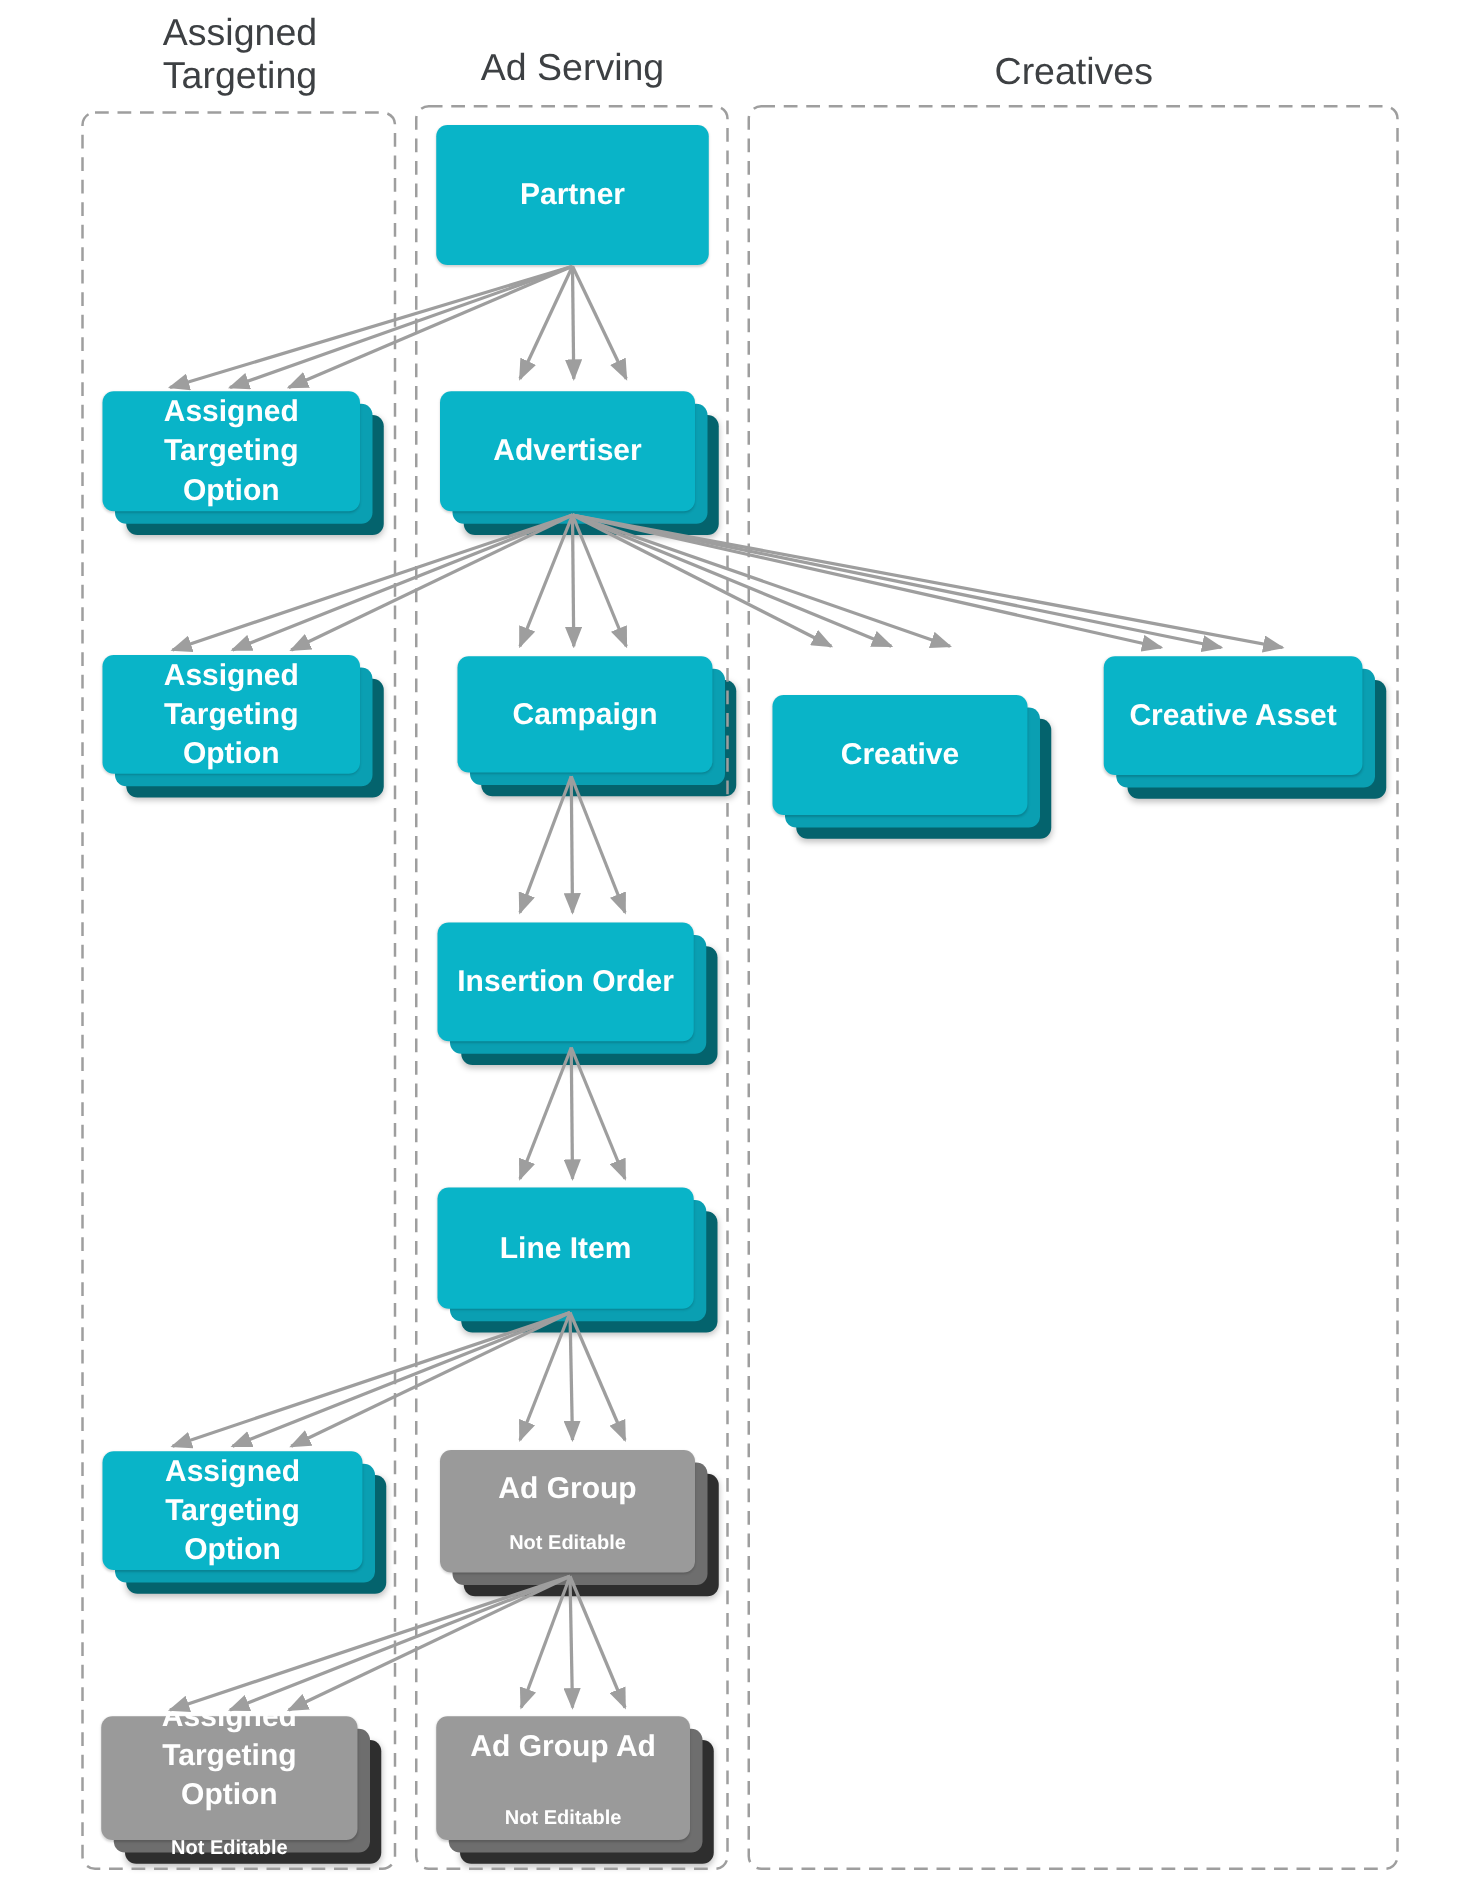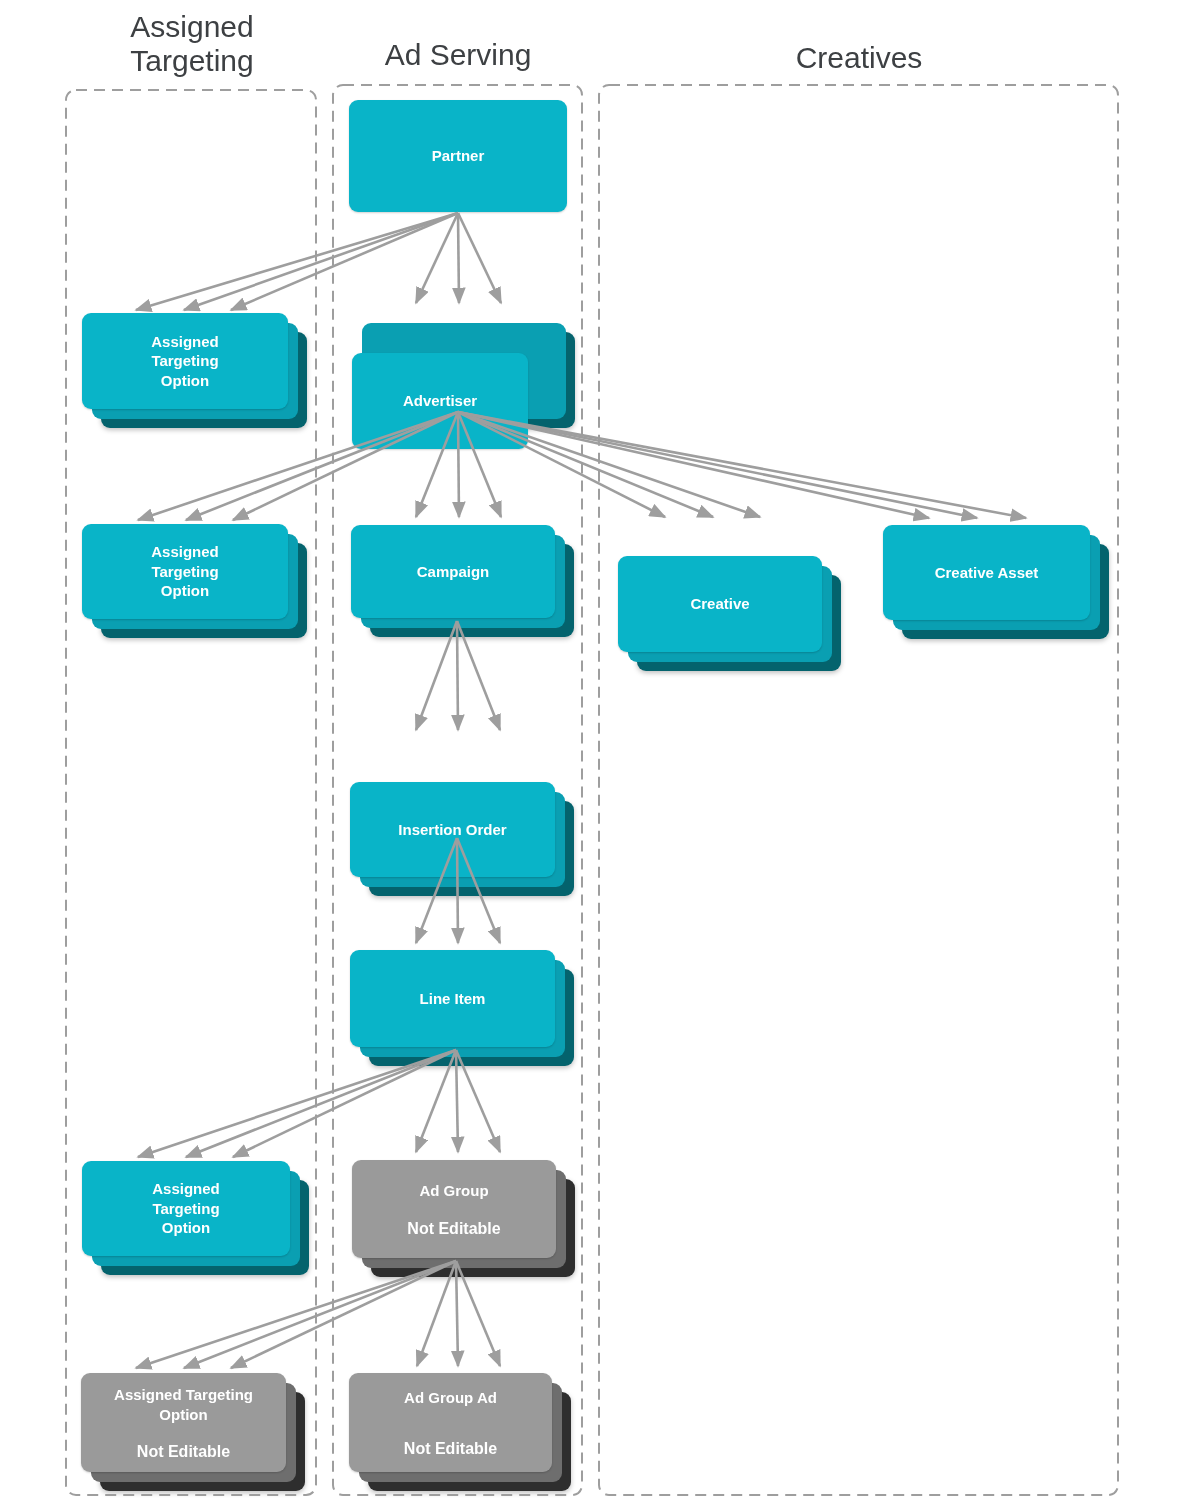--- a/index.html
+++ b/index.html
@@ -17,21 +17,21 @@
   .layer.back{box-shadow:0 2px 5px rgba(0,0,0,.25);}
   .node.cyan .front{background:var(--cyan-front,#09b4c8);}
   .node.cyan .mid{background:var(--cyan-mid,#0a9fb2);}
   .node.cyan .back{background:var(--cyan-back,#04636d);}
   .node.gray .front{background:var(--gray-front,#9a9a9a);}
   .node.gray .mid{background:var(--gray-mid,#6e6e6e);}
   .node.gray .back{background:var(--gray-back,#2e2e2e);}
   .front{display:flex;flex-direction:column;align-items:center;justify-content:center;
          gap:20px;padding:8px 10px;box-sizing:border-box;
          box-shadow:0 1px 2px rgba(0,0,0,.18);}
-  .front .lbl{color:var(--node-text,#fff);font-weight:bold;font-size:15px;
+  .front .lbl{color:var(--node-text,#fff);font-weight:bold;font-size:24px;
               line-height:1.3;text-align:center;white-space:pre-line;}
   .front .sub{color:var(--node-text,#fff);font-weight:bold;font-size:16px;
               line-height:1;text-align:center;}
 
   .overlay{position:absolute;left:0;top:0;width:1184px;height:1508px;pointer-events:none;}
   .overlay line{stroke:var(--arrow,#9e9e9e);stroke-width:2.6;fill:none;}
   .overlay rect.col{fill:none;stroke:var(--dash,#9e9e9e);stroke-width:2;
                     stroke-dasharray:11 7;}
   #ah path{fill:var(--arrow,#9e9e9e);}
 </style>
@@ -55,55 +55,55 @@
         <div class="layer mid" style="left: 10px; top: 10px; width: 206px; height: 96px;"></div>
         <div class="layer front" style="left: 0px; top: 0px; width: 206px; height: 96px;">
           <div class="lbl">Assigned
 Targeting
 Option</div>
         </div>
       </div>
       <div class="node cyan" style="left: 352px; top: 313px; width: 204px; height: 96px; position: absolute;">
         <div class="layer back" style="left: 19px; top: 19px; width: 204px; height: 96px;"></div>
         <div class="layer mid" style="left: 10px; top: 10px; width: 204px; height: 96px;"></div>
-        <div class="layer front" style="left: 0px; top: 0px; width: 176px; height: 96px; margin-top: 40px;">
+        <div class="layer front" style="left: 0px; top: 0px; width: 204px; height: 96px;">
           <div class="lbl">Advertiser</div>
         </div>
       </div>
       <div class="node cyan" style="left: 82px; top: 524px; width: 206px; height: 95px; position: absolute;">
         <div class="layer back" style="left: 19px; top: 19px; width: 206px; height: 95px;"></div>
         <div class="layer mid" style="left: 10px; top: 10px; width: 206px; height: 95px;"></div>
         <div class="layer front" style="left: 0px; top: 0px; width: 206px; height: 95px;">
           <div class="lbl">Assigned
 Targeting
 Option</div>
         </div>
       </div>
-      <div class="node cyan" style="left: 351px; top: 525px; width: 244px; height: 93px; position: absolute;">
+      <div class="node cyan" style="left: 366px; top: 525px; width: 244px; height: 93px; position: absolute;">
         <div class="layer back" style="left: 19px; top: 19px; width: 204px; height: 93px;"></div>
         <div class="layer mid" style="left: 10px; top: 10px; width: 204px; height: 93px;"></div>
         <div class="layer front" style="left: 0px; top: 0px; width: 204px; height: 93px;">
           <div class="lbl">Campaign</div>
         </div>
       </div>
       <div class="node cyan" style="left: 618px; top: 556px; width: 204px; height: 96px; position: absolute;">
         <div class="layer back" style="left: 19px; top: 19px; width: 204px; height: 96px;"></div>
         <div class="layer mid" style="left: 10px; top: 10px; width: 204px; height: 96px;"></div>
         <div class="layer front" style="left: 0px; top: 0px; width: 204px; height: 96px;">
           <div class="lbl">Creative</div>
         </div>
       </div>
       <div class="node cyan" style="left: 883px; top: 525px; width: 207px; height: 95px; position: absolute;">
         <div class="layer back" style="left: 19px; top: 19px; width: 207px; height: 95px;"></div>
         <div class="layer mid" style="left: 10px; top: 10px; width: 207px; height: 95px;"></div>
         <div class="layer front" style="left: 0px; top: 0px; width: 207px; height: 95px;">
           <div class="lbl">Creative Asset</div>
         </div>
       </div>
-      <div class="node cyan" style="left: 350px; top: 738px; width: 205px; height: 95px; position: absolute; margin-top: 44px;">
+      <div class="node cyan" style="left: 350px; top: 738px; width: 205px; height: 95px; position: absolute;">
         <div class="layer back" style="left: 19px; top: 19px; width: 205px; height: 95px;"></div>
         <div class="layer mid" style="left: 10px; top: 10px; width: 205px; height: 95px;"></div>
         <div class="layer front" style="left: 0px; top: 0px; width: 205px; height: 95px;">
           <div class="lbl">Insertion Order</div>
         </div>
       </div>
       <div class="node cyan" style="left: 350px; top: 950px; width: 205px; height: 81px; position: absolute;">
         <div class="layer back" style="left: 19px; top: 19px; width: 205px; height: 97px;"></div>
         <div class="layer mid" style="left: 10px; top: 10px; width: 205px; height: 97px;"></div>
         <div class="layer front" style="left: 0px; top: 0px; width: 205px; height: 97px;">

